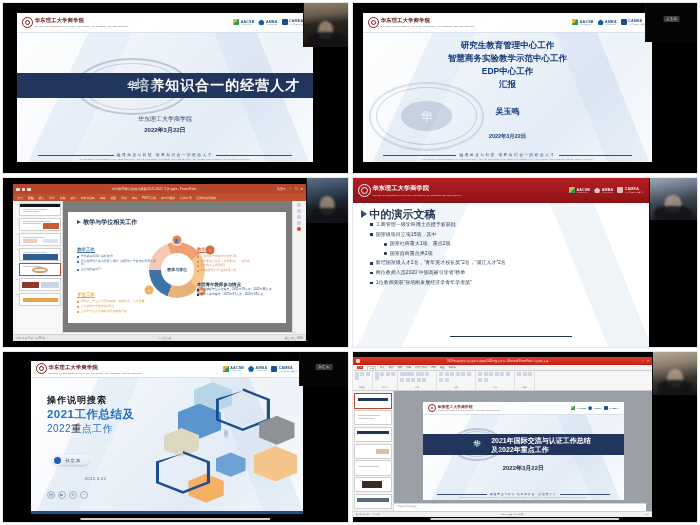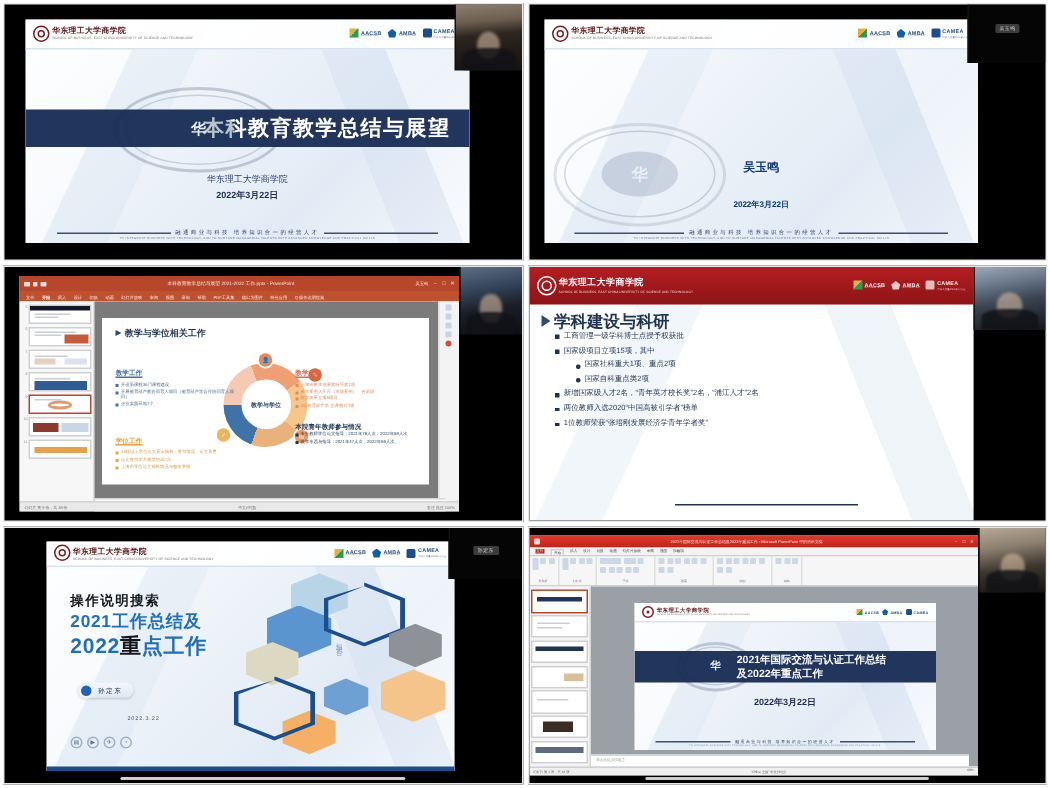--- a/index.html
+++ b/index.html
@@ -321,21 +321,21 @@
     display:flex; align-items:center; justify-content:center;
   }
   .hex-word {
     position:absolute; font-weight:bold; color:#13365f;
     display:flex; align-items:center; justify-content:center;
     width:100%; height:100%;
   }
   .hx-title { position:absolute; z-index:5; }
   .hx-l1 { font-size:9px; font-weight:bold; color:#14171c; letter-spacing:1px; white-space:nowrap; }
   .hx-l2 { font-size:11.5px; font-weight:bold; color:#1f6fbe; letter-spacing:.5px; white-space:nowrap; }
-  .hx-l3 { font-size:14px; font-weight:bold; letter-spacing:.5px; white-space:nowrap; }
+  .hx-l3 { font-size:10px; font-weight:normal; letter-spacing:.5px; white-space:nowrap; }
   .pill {
     position:absolute; display:flex; align-items:center; gap:4px;
     background:linear-gradient(180deg,#f4f7fb,#dfe7f1);
     border-radius:8px; padding:1.5px 8px 1.5px 2px;
     box-shadow:0 1px 2px rgba(0,0,0,.18);
   }
   .pill .dot { width:7px;height:7px;border-radius:50%;background:#1f63b4;box-shadow:0 0 0 2px #eef2f8; }
   .pill .nm { font-size:4.4px; color:#2a3a52; letter-spacing:1px; }
   .hx-date { position:absolute; font-size:3.6px; color:#3a4c66; letter-spacing:.6px; }
   .soc { position:absolute; display:flex; gap:3px; }
@@ -387,21 +387,21 @@
             <div class="acc-mark camea"></div>
             <div class="acc-lbl">
               <div class="acc-n">CAMEA</div>
               <div class="acc-s">中国高质量MBA教育认证</div>
             </div>
           </div>
         </div>
       </div>
 
       <div class="navy-band" style="left:0;right:0;top:40%;height:17%;">
-        <div class="band-title" style="margin-left:40%;font-size:14px;letter-spacing:1px;">本科教育教学总结与展望</div>
+        <div class="band-title" style="margin-left:40%;font-size:14px;letter-spacing:1px;">培养知识合一的经营人才</div>
       </div>
 
       <div class="seal-wm" style="left:20%;top:30%;width:38%;height:38%;">
         <div class="seal-core" style="font-size:10px;">华</div>
       </div>
 
       <div class="center-stack" style="top:68%;">
         <div style="font-size:6px;color:#2b3f66;margin-bottom:2px;">华东理工大学商学院</div>
         <div style="font-size:6px;color:#1d2e4f;font-weight:bold;">2022年3月22日</div>
       </div>
@@ -454,20 +454,26 @@
             <div class="acc-s">中国高质量MBA教育认证</div>
               </div>
           </div>
         </div>
       </div>
 
       <div class="seal-wm" style="left:2%;top:46%;width:40%;height:46%;border-color:rgba(28,50,88,.13);">
         <div class="seal-core" style="font-size:11px;background:rgba(31,56,97,.16);">华</div>
       </div>
 
+      <div class="center-stack" style="top:17%;">
+        <div class="ttl-cn" style="font-size:8.5px;line-height:1.55;">研究生教育管理中心工作</div>
+        <div class="ttl-cn" style="font-size:8.5px;line-height:1.55;">智慧商务实验教学示范中心工作</div>
+        <div class="ttl-cn" style="font-size:8.5px;line-height:1.55;">EDP中心工作</div>
+        <div class="ttl-cn" style="font-size:8.5px;line-height:1.55;">汇报</div>
+      </div>
 
       <div class="center-stack" style="top:62%;">
         <div class="ttl-cn" style="font-size:8px;">吴玉鸣</div>
       </div>
       <div class="center-stack" style="top:80%;">
         <div style="font-size:5.4px;font-weight:bold;color:#123a7a;">2022年3月22日</div>
       </div>
 
       <div class="slide-footer">
         <div class="foot-line">
@@ -716,21 +722,21 @@
             <div class="acc-lbl">
                 <div class="acc-n">CAMEA</div>
             <div class="acc-s">中国高质量MBA教育认证</div>
               </div>
           </div>
         </div>
       </div>
 
       <div class="ppt-slide-title" style="position:absolute;left:3%;top:17%;">
         <div class="tri" style="border-left-width:6px;border-top-width:4px;border-bottom-width:4px;"></div>
-        <div class="txt" style="font-size:11px;">学科建设与科研</div>
+        <div class="txt" style="font-size:11px;">中的演示文稿</div>
       </div>
 
       <div class="bullet-list">
         <div class="bl-row">
           <div class="bl-sq"></div>
           <div class="bl-tx">工商管理一级学科博士点授予权获批</div>
         </div>
         <div class="bl-row">
           <div class="bl-sq"></div>
           <div class="bl-tx">国家级项目立项15项，其中</div>

